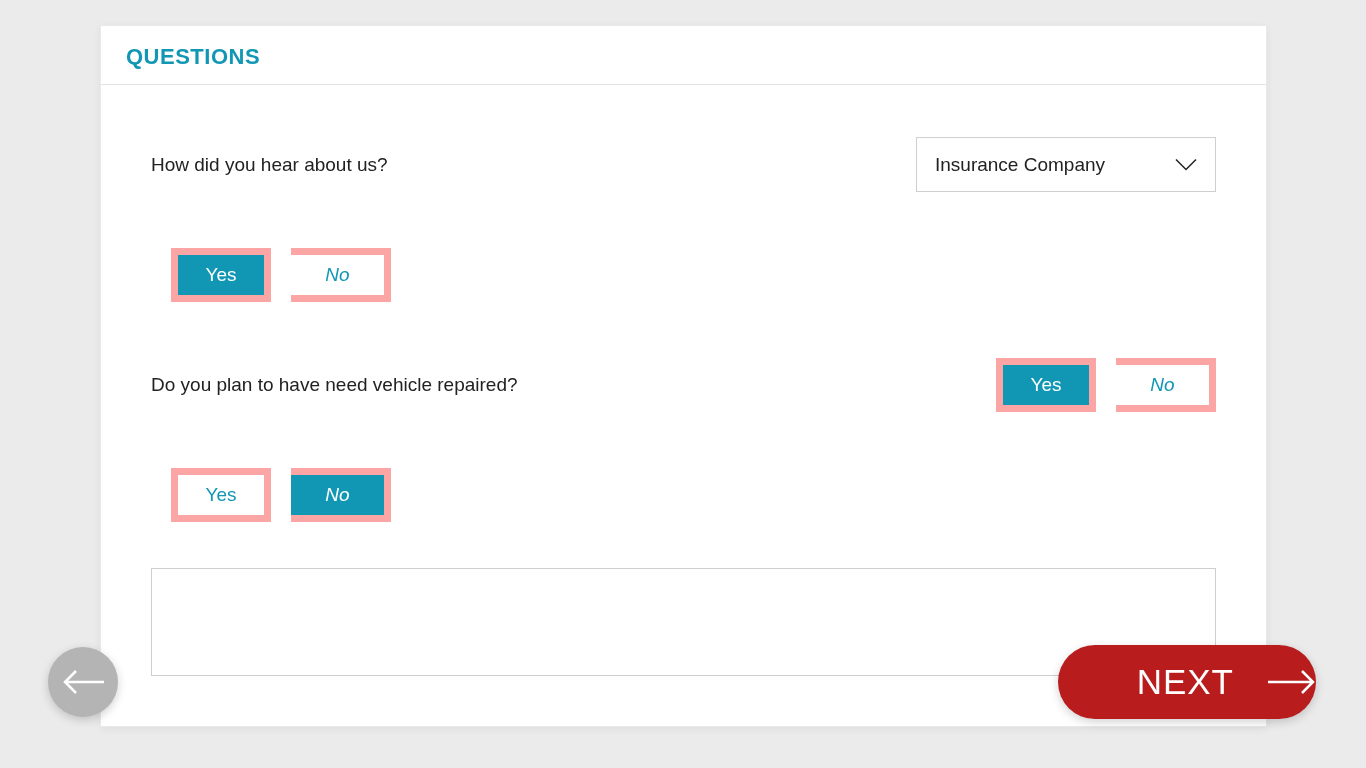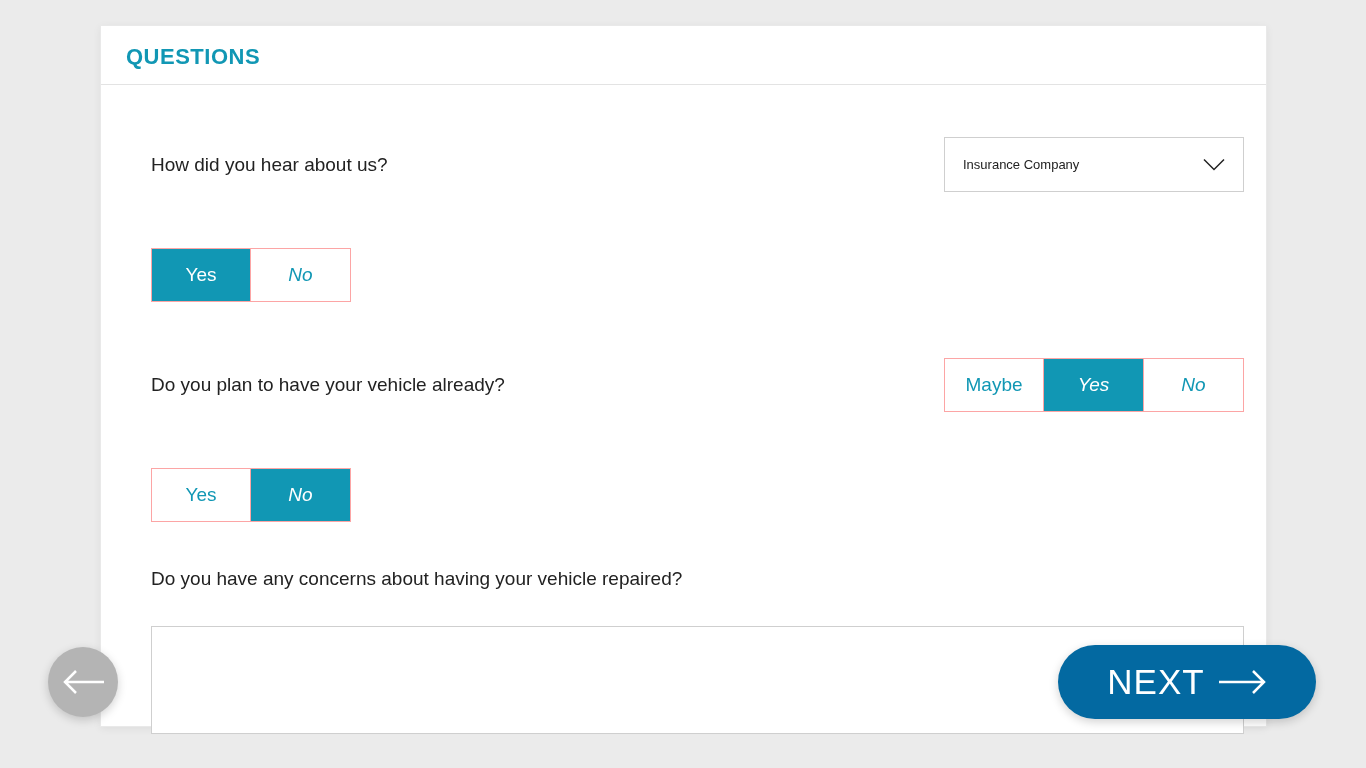--- a/index.html
+++ b/index.html
@@ -29,21 +29,21 @@
       padding: 18px 27px 14px 25px;
       border-bottom: 1px solid #e3e3e3;
     }
     .card-title {
       color: #1197b4;
       font-size: 22px;
       font-weight: 700;
       letter-spacing: 0.5px;
     }
     .questions {
-      padding: 52px 22px 20px 50px;
+      padding: 52px 50px 20px 50px;
     }
     .question-row {
       display: flex;
       align-items: center;
       justify-content: space-between;
       margin-bottom: 56px;
     }
     .question-label {
       font-size: 19px;
       color: #222;
@@ -54,43 +54,44 @@
       width: 300px;
       height: 55px;
       border: 1px solid #cfcfcf;
       display: flex;
       align-items: center;
       padding: 0 18px;
       cursor: pointer;
       background: #fff;
     }
     .select-wrap span {
-      font-size: 13px;
+      font-size: 19px;
       color: #222;
     }
     .chev {
       position: absolute;
       right: 18px;
       top: 50%;
       transform: translateY(-50%);
     }
     .segmented {
       display: flex;
     }
     .seg-btn {
       height: 54px;
       width: 100px;
       display: flex;
       align-items: center;
       justify-content: center;
       font-size: 19px;
-      border: 1px solid #fca5a5;
+      border: 7px solid #fca5a5;
       color: #1197b4;
       background: #fff;
       cursor: pointer;
+      margin-left: 20px;
     }
     .seg-btn + .seg-btn {
       border-left: none;
       font-style: italic;
     }
     .seg-btn.selected {
       background: #1197b4;
       color: #fff;
     }
     .concern-block {
@@ -124,25 +125,25 @@
       cursor: pointer;
       box-shadow: 0 3px 10px rgba(0,0,0,0.18);
     }
     .next-btn {
       position: absolute;
       right: 50px;
       bottom: 49px;
       width: 258px;
       height: 74px;
       border-radius: 40px;
-      background: #0369a1;
-      display: flex;
-      align-items: center;
-      justify-content: center;
-      gap: 14px;
+      background: #b91c1c;
+      display: flex;
+      align-items: center;
+      justify-content: flex-end;
+      gap: 34px;
       cursor: pointer;
       box-shadow: 0 3px 10px rgba(0,0,0,0.18);
     }
     .next-btn span {
       color: #fff;
       font-size: 35px;
       font-weight: 300;
       letter-spacing: 1px;
     }
   </style>
@@ -167,37 +168,35 @@
     </div>
 
     <div class="question-row">
       <div class="segmented">
         <div class="seg-btn selected">Yes</div>
         <div class="seg-btn">No</div>
       </div>
     </div>
 
     <div class="question-row">
-      <div class="question-label">Do you plan to have your vehicle already?</div>
+      <div class="question-label">Do you plan to have need vehicle repaired?</div>
       <div class="segmented">
-        <div class="seg-btn">Maybe</div>
         <div class="seg-btn selected">Yes</div>
         <div class="seg-btn">No</div>
       </div>
     </div>
 
     <div class="question-row">
       <div class="segmented">
         <div class="seg-btn">Yes</div>
         <div class="seg-btn selected">No</div>
       </div>
     </div>
 
     <div class="concern-block">
-      <div class="concern-label">Do you have any concerns about having your vehicle repaired?</div>
       <textarea class="concern-text" value="" style=""></textarea>
     </div>
 
   </div>
 </div>
 
 <div class="back-btn">
   <svg width="42" height="26" viewBox="0 0 42 26">
     <path d="M42 13 H3 M14 2 L3 13 L14 24" stroke="#fff" stroke-width="2.5" fill="none"></path>
   </svg>

